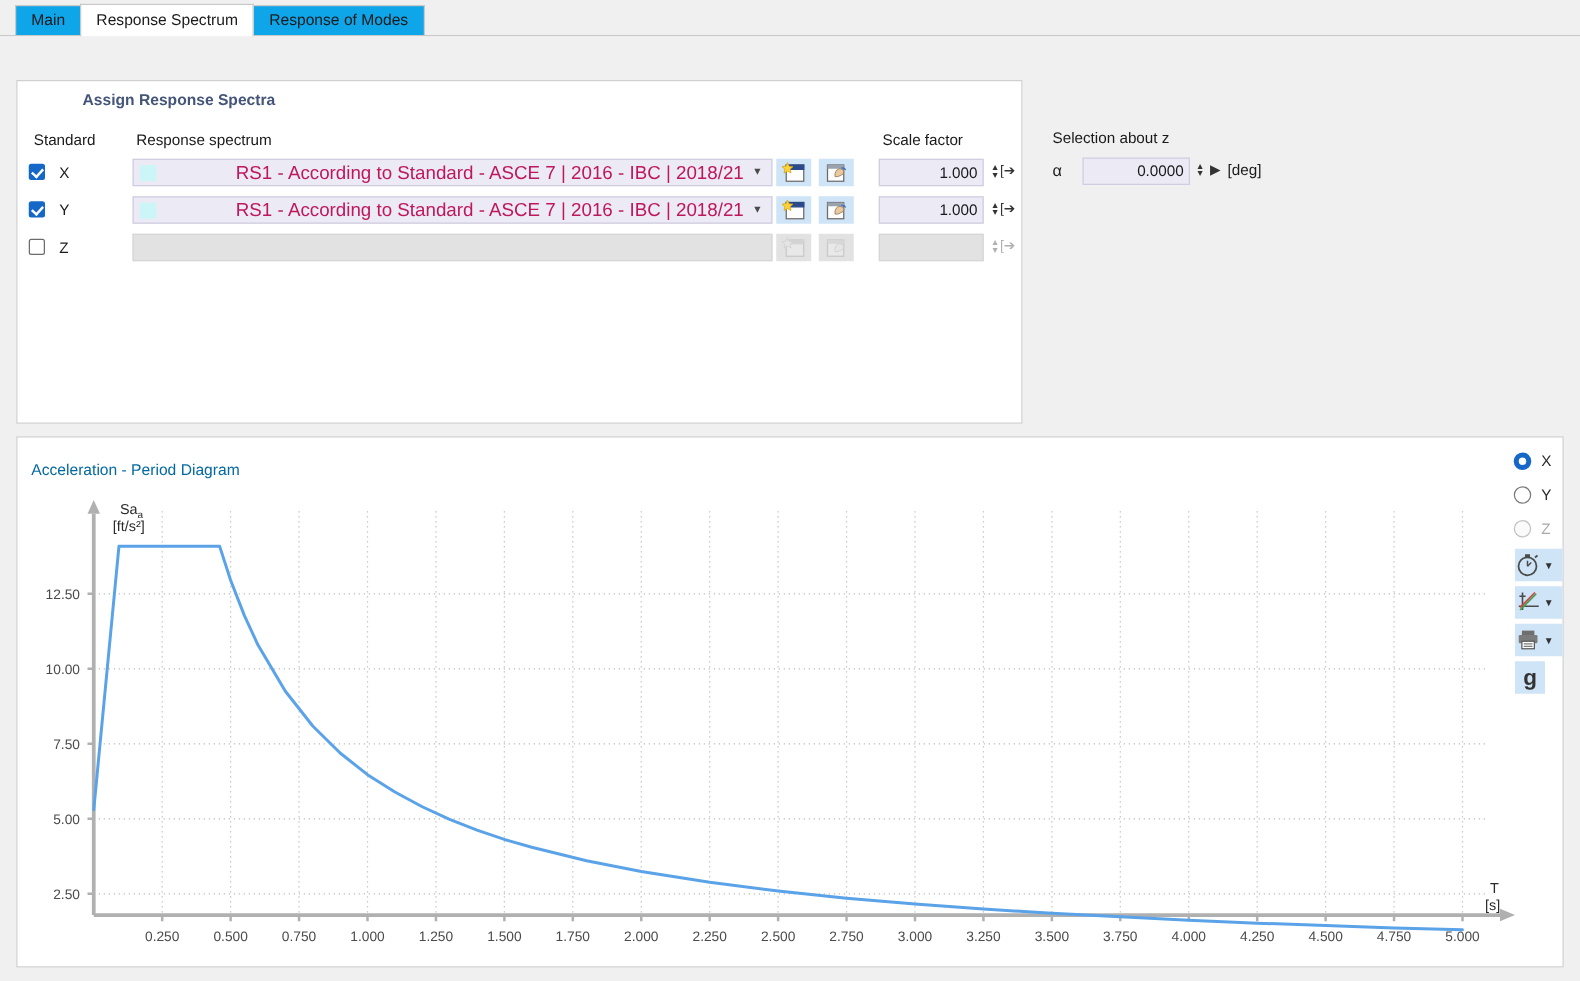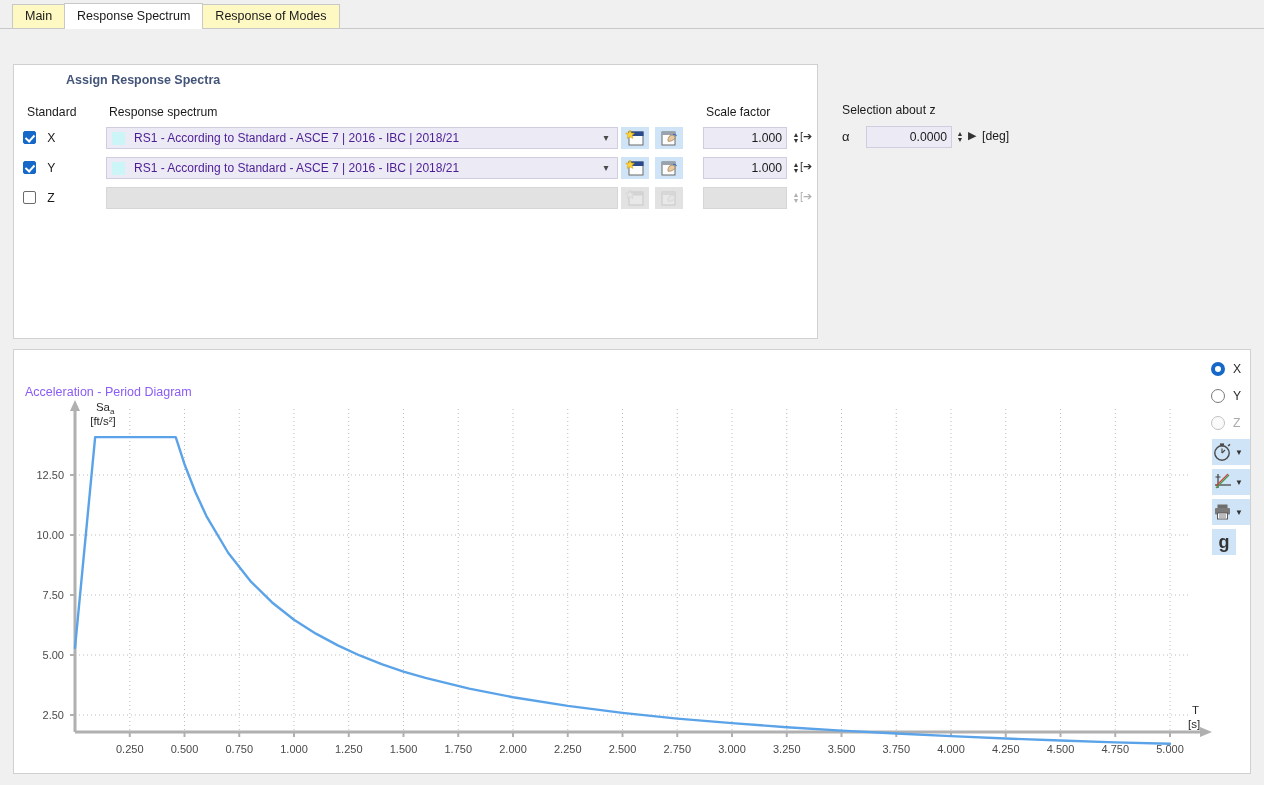--- a/index.html
+++ b/index.html
@@ -20,21 +20,21 @@
     display: flex;
     align-items: flex-end;
     padding-left: 12px;
     border-bottom: 1px solid #c8c8c8;
     position: relative;
   }
   .tab {
     height: 24px;
     line-height: 23px;
     padding: 0 12px;
-    background: #fef9c3;
+    background: #0ea5e9;
     border: 1px solid #c8c8c8;
     border-bottom: none;
     margin-right: -1px;
     font-size: 12.5px;
     color: #1a1a1a;
     cursor: default;
     white-space: nowrap;
   }
   .tab.active {
     background: #ffffff;
@@ -126,24 +126,25 @@
   }
   .combo.disabled { background: #e2e2e2; border-color: #d6d6d6; }
   .swatch {
     width: 13px; height: 13px;
     background: #ccf5f7;
     margin-right: 9px;
     flex: 0 0 auto;
   }
   .combo-text {
     flex: 1 1 auto;
-    font-size: 12px;
-    color: #4c1d95;
+    font-size: 15px;
+    color: #be185d;
     white-space: nowrap;
     overflow: hidden;
+    text-align: right;
   }
   .combo-arrow {
     width: 22px;
     flex: 0 0 auto;
     text-align: center;
     color: #4a4a4a;
     font-size: 10px;
     line-height: 20px;
   }
 
@@ -198,23 +199,23 @@
   }
   .deg-lbl {
     position: absolute;
     left: 982px; top: 100px;
     font-size: 12.2px;
   }
 
   
   .chart-title {
     position: absolute;
-    left: 25px; top: 356px;
+    left: 25px; top: 340px;
     font-size: 12.5px;
-    color: #8b5cf6;
+    color: #0369a1;
   }
   #chart-svg {
     position: absolute;
     left: 13px; top: 320px;
   }
 
   
   .radio-row {
     position: absolute;
     display: flex; align-items: center;

